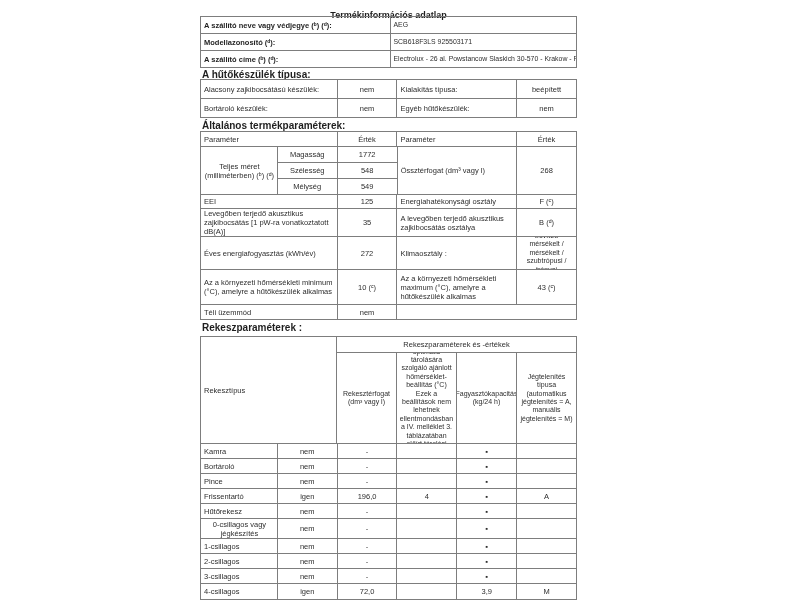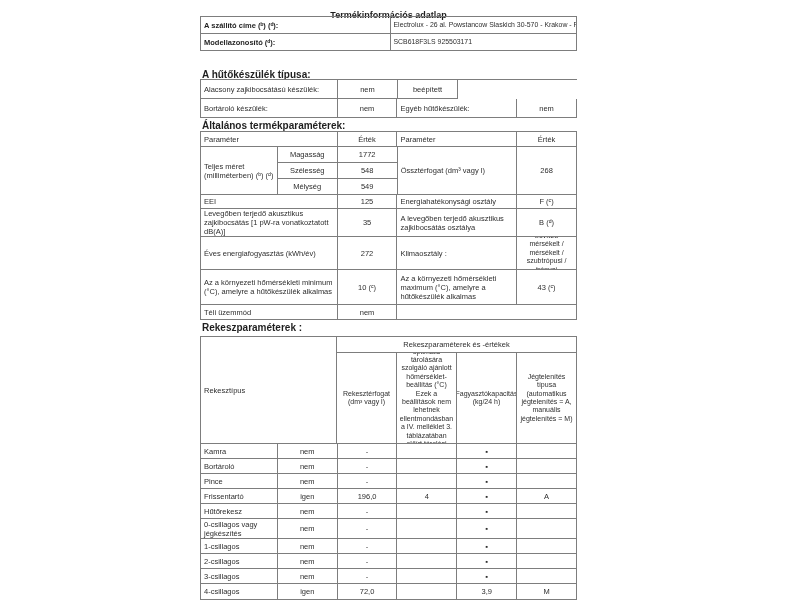--- a/index.html
+++ b/index.html
@@ -10,51 +10,56 @@
   .doc-title{top:10px;width:100%;text-align:center;font-weight:bold;font-size:9px;color:#1f1f1f;}
   .sec-head{font-weight:bold;color:#1f1f1f;padding-left:2px;font-size:10px;}
   .tbl{border-top:1px solid #7d7d7d;border-left:1px solid #7d7d7d;box-sizing:border-box;}
   .trow{display:flex;}
   .cl{border-right:1px solid #7d7d7d;border-bottom:1px solid #7d7d7d;box-sizing:border-box;
       display:flex;align-items:center;justify-content:center;text-align:center;
       padding:1px 2px;overflow:hidden;}
   .left{justify-content:flex-start;text-align:left;padding-left:3px;}
   .bold{font-weight:bold;color:#1f1f1f;}
   .vcol{display:flex;flex-direction:column;}
-  .w60{width:60px;}.w77{width:77px;}.w120{width:120px;}.w137{width:137px;}
+  .w60{width:60px;}.w77{width:77px;text-align:center;}.w120{width:120px;}.w137{width:137px;}
   .w180{width:180px;}.w187{width:187px;}.w190{width:190px;}.w240{width:240px;}
   .small{font-size:6.9px;white-space:nowrap;}
   .tiny{font-size:7px;}
   .h15{height:15px;}.h16{height:16px;}.h17{height:17px;}.h19{height:19px;}.h20{height:20px;}
 </style>
 </head>
 <body>
 
 <div class="page">
   <div class="content">
 
     <div class="abs doc-title">Termékinformációs adatlap</div>
 
     <div class="abs tbl" style="top:16px;width:377px;">
       <div class="trow h17">
-        <div class="cl left bold w190 h17">A szállító címe (ᵇ) (ᵈ):</div>
-        <div class="cl left w187 h17 small">Electrolux - 26 al. Powstancow Slaskich 30-570 - Krakow - PL</div>
+        <div class="cl left bold w190 h17">A szállító neve vagy védjegye (ᵇ) (ᵈ):</div>
+        <div class="cl left w187 h17 small">AEG</div>
       </div>
       <div class="trow h17">
         <div class="cl left bold w190 h17">Modellazonosító (ᵈ):</div>
         <div class="cl left w187 h17 small">SCB618F3LS 925503171</div>
+      </div>
+      <div class="trow h17">
+        <div class="cl left bold w190 h17">A szállító címe (ᵇ) (ᵈ):</div>
+        <div class="cl left w187 h17 small">Electrolux - 26 al. Powstancow Slaskich 30-570 - Krakow - PL</div>
       </div>
     </div>
 
     <div class="abs sec-head" style="top:69px;">A hűtőkészülék típusa:</div>
 
     <div class="abs tbl" style="top:79px;width:377px;">
       <div class="trow h19">
         <div class="cl left w137 h19">Alacsony zajkibocsátású készülék:</div>
         <div class="cl w60 h19">nem</div>
+        <div class="cl left w120 h19">Kialakítás típusa:</div>
         <div class="cl w60 h19">beépített</div>
       </div>
       <div class="trow h19">
         <div class="cl left w137 h19">Bortároló készülék:</div>
         <div class="cl w60 h19">nem</div>
         <div class="cl left w120 h19">Egyéb hűtőkészülék:</div>
         <div class="cl w60 h19">nem</div>
       </div>
     </div>
 

